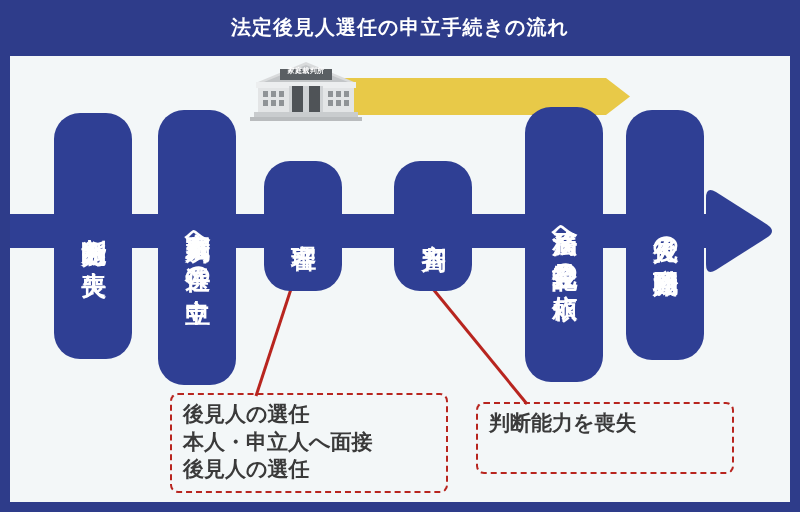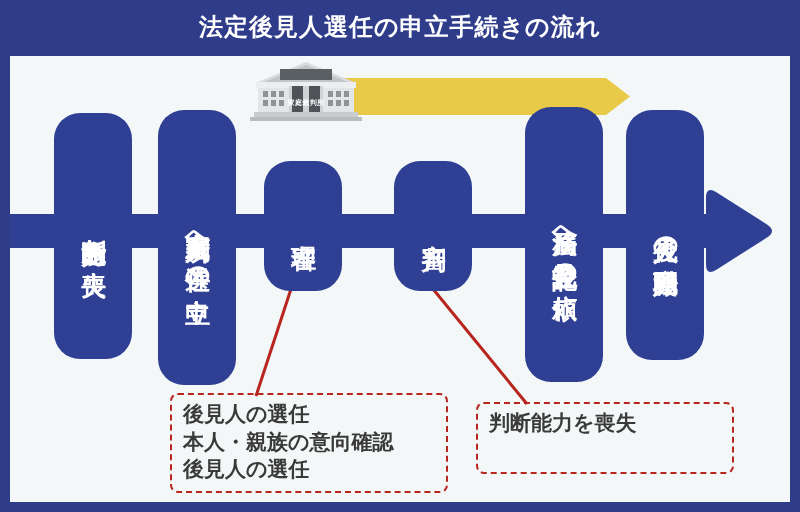--- a/index.html
+++ b/index.html
@@ -32,21 +32,21 @@
     height: 54px;
     background: #2e3c8a;
   }
   #header-title {
     position: absolute;
     left: 0;
     top: 9px;
     width: 800px;
     text-align: center;
     color: #ffffff;
-    font-size: 24px;
+    font-size: 20px;
     font-weight: bold;
     letter-spacing: 1px;
     line-height: 36px;
     white-space: nowrap;
     font-family: "DejaVu Sans", "Liberation Sans", sans-serif;
   }
 
   
   #panel {
     position: absolute;
@@ -121,21 +121,20 @@
     left: 0;
     top: 6px;
     width: 120px;
     text-align: center;
     font-size: 7px;
     font-weight: bold;
     color: #ffffff;
     letter-spacing: 0.4px;
     white-space: nowrap;
     font-family: "DejaVu Sans", "Liberation Sans", sans-serif;
-    margin-top: 32px;
   }
 </style>
 </head>
 <body>
 
 <div id="figure">
 
   <div id="header-bar">
     <div id="header-title">法定後見人選任の申立手続きの流れ</div>
   </div>
@@ -215,21 +214,21 @@
     <div class="step-box" style="left:515px; top:51px; width:78px; height:275px;">
       <span class="step-label">法務局へ後見登記の依頼</span>
     </div>
 
     <div class="step-box" style="left:616px; top:54px; width:78px; height:250px;">
       <span class="step-label">後見人の職務開始</span>
     </div>
 
     <div class="note-box" style="left:160px; top:337px; width:278px; height:100px;">
       <div class="note-line">後見人の選任</div>
-      <div class="note-line">本人・親族の意向確認</div>
+      <div class="note-line">本人・申立人へ面接</div>
       <div class="note-line">後見人の選任</div>
     </div>
 
     <div class="note-box" style="left:466px; top:346px; width:258px; height:72px;">
       <div class="note-line">判断能力を喪失</div>
     </div>
 
   </div>
 </div>
 

